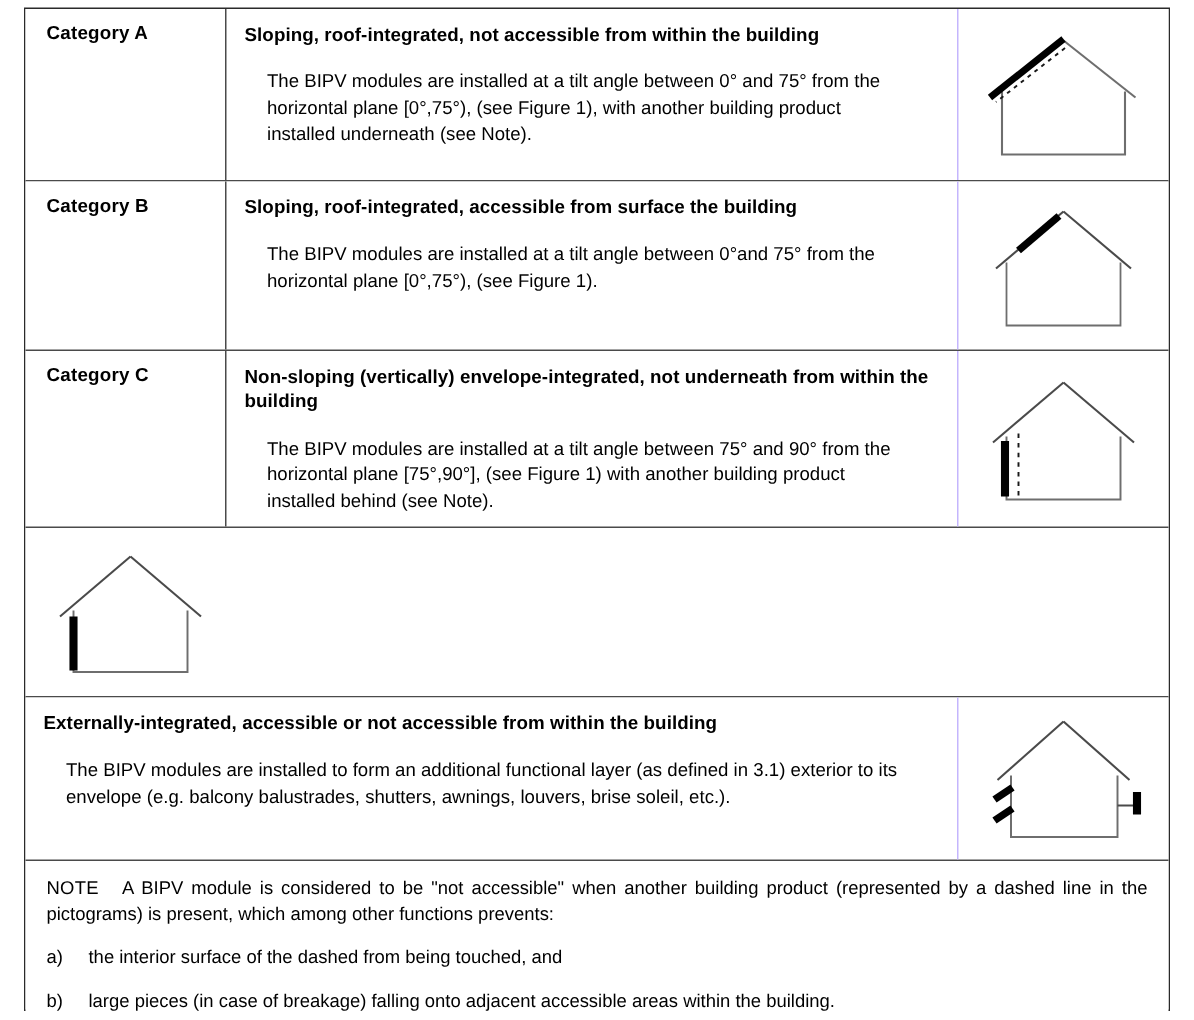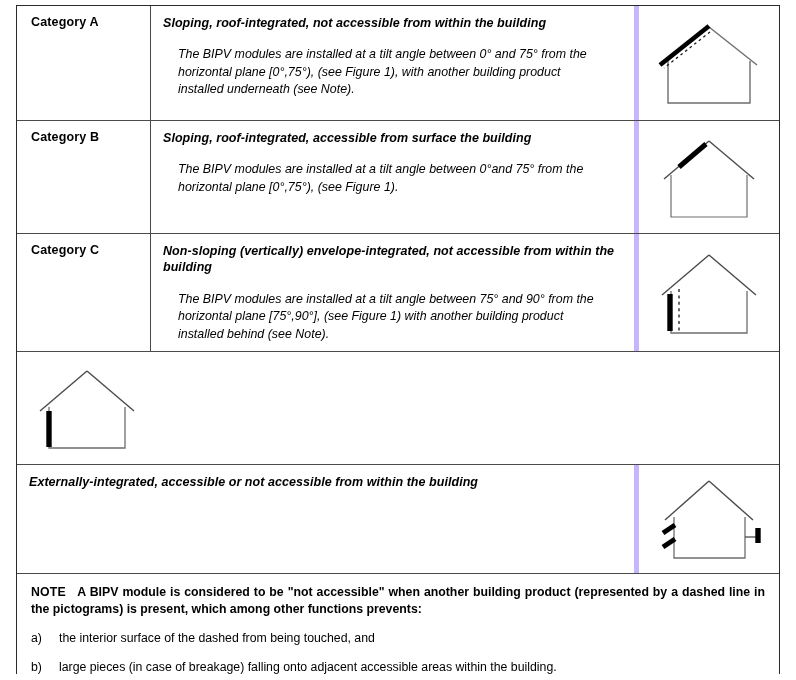--- a/index.html
+++ b/index.html
@@ -52,24 +52,23 @@
   .col-label .cat-name {
     font-size: 12.5px;
     font-weight: bold;
     letter-spacing: 0.15px;
     white-space: nowrap;
   }
 
   .col-text {
     box-sizing: border-box;
     flex: 1 1 auto;
-    border-right: 5px solid #c4b5fd;
+    border-right: 1px solid #c4b5fd;
     padding: 9px 14px 6px 12px;
     min-width: 0;
-    font-style: italic;
   }
   .col-text .head {
     font-size: 12.5px;
     font-weight: bold;
     line-height: 1.30;
     letter-spacing: 0.05px;
     margin: 0 0 11px 0;
   }
   .col-text .body {
     font-size: 12.4px;
@@ -99,21 +98,20 @@
   .note-row {
     box-sizing: border-box;
     padding: 10px 14px 4px 14px;
     background: #ffffff;
   }
   .note-para {
     font-size: 12.3px;
     line-height: 1.42;
     margin: 0 0 11px 0;
     text-align: justify;
-    font-weight: bold;
   }
   .note-para .lead {
     letter-spacing: 0.2px;
   }
   .note-item {
     display: flex;
     font-size: 12.3px;
     line-height: 1.42;
     margin: 0 0 12px 0;
   }
@@ -171,21 +169,21 @@
           <path d="M60,15 L33,38" fill="none" stroke="#000000" stroke-width="5" stroke-linecap="butt"></path>
         </svg>
       </div>
     </div>
 
     <div class="cat-row" style="height:118px">
       <div class="col-label">
         <div class="cat-name">Category C</div>
       </div>
       <div class="col-text">
-        <p class="head">Non-sloping (vertically) envelope-integrated, not accessible from within the building</p>
+        <p class="head">Non-sloping (vertically) envelope-integrated, not underneath from within the building</p>
         <p class="body">The BIPV modules are installed at a tilt angle between 75° and 90° from the horizontal plane [75°,90°], (see Figure 1) with another building product installed behind (see Note).</p>
       </div>
       <div class="col-pic">
         <svg width="126" height="100" viewBox="0 0 126 100">
           <path d="M25,48 L25,90 L101,90 L101,48" fill="none" stroke="#6e6e6e" stroke-width="1.3"></path>
           <path d="M63,12 L110,52" fill="none" stroke="#4a4a4a" stroke-width="1.4"></path>
           <path d="M63,12 L16,52" fill="none" stroke="#4a4a4a" stroke-width="1.4"></path>
 
           <path d="M33,46 L33,90" fill="none" stroke="#1a1a1a" stroke-width="1.3" stroke-dasharray="3 3.4"></path>
 
@@ -201,20 +199,21 @@
           <path d="M63,12 L110,52" fill="none" stroke="#4a4a4a" stroke-width="1.4"></path>
           <path d="M63,12 L16,52" fill="none" stroke="#4a4a4a" stroke-width="1.4"></path>
           <path d="M25,52 L25,88" fill="none" stroke="#000000" stroke-width="5.4" stroke-linecap="butt"></path>
         </svg>
       </div>
     </div>
 
     <div class="cat-row" style="height:109px">
       <div class="col-text">
         <p class="head">Externally-integrated, accessible or not accessible from within the building</p>
+        <p class="body">The BIPV modules are installed to form an additional functional layer (as defined in 3.1) exterior to its envelope (e.g. balcony balustrades, shutters, awnings, louvers, brise soleil, etc.).</p>
       </div>
       <div class="col-pic">
         <svg width="126" height="96" viewBox="0 0 126 96">
           <path d="M28,46 L28,87 L99,87 L99,46" fill="none" stroke="#6e6e6e" stroke-width="1.3"></path>
           <path d="M63,10 L107,49" fill="none" stroke="#4a4a4a" stroke-width="1.4"></path>
           <path d="M63,10 L19,49" fill="none" stroke="#4a4a4a" stroke-width="1.4"></path>
 
           <path d="M17,62 L29,54" fill="none" stroke="#000000" stroke-width="5" stroke-linecap="butt"></path>
           <path d="M17,76 L29,68" fill="none" stroke="#000000" stroke-width="5" stroke-linecap="butt"></path>
 

